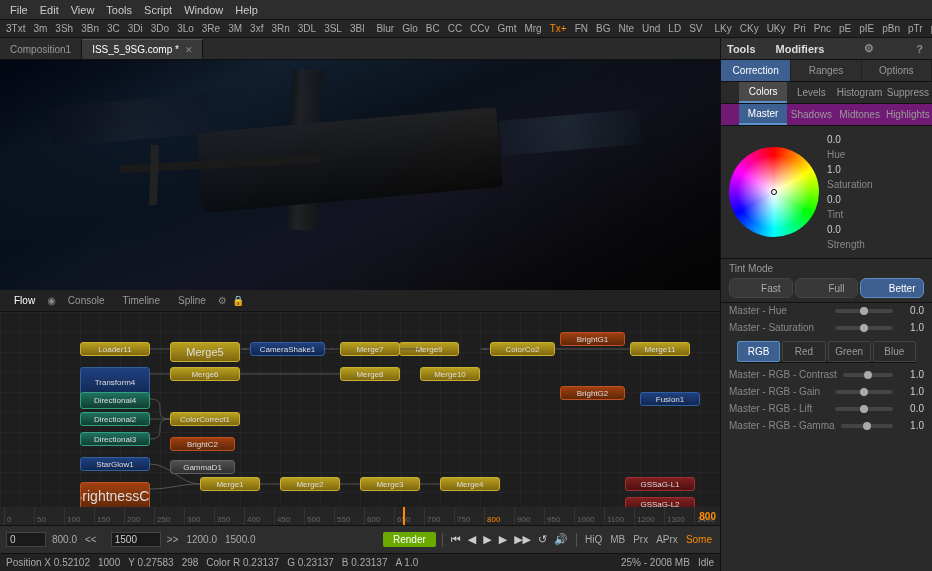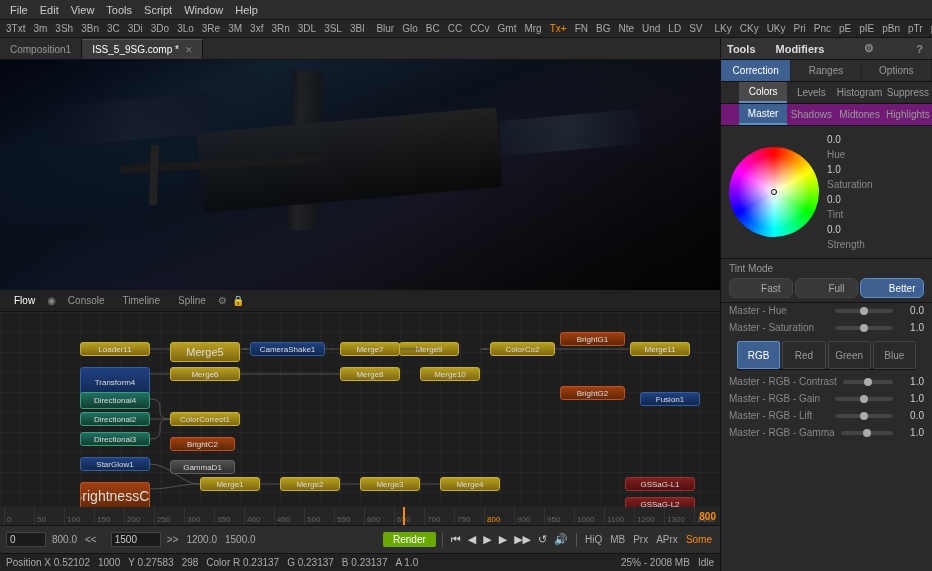--- a/index.html
+++ b/index.html
@@ -364,21 +364,21 @@
       cursor: pointer;
       border: 1px solid #444;
       border-radius: 6px;
       padding-left: 20px;
     }
     .tint-btn.active { background: #3d6090; color: #fff; border-color: #5a8fc8; }
 
     
     .channel-tabs {
       display: flex;
-      height: 29px;
+      height: 22px;
       background: #2a2a2a;
       border-bottom: 1px solid #111;
       margin: 0 8px;
       gap: 2px;
       justify-content: flex-end;
     }
     .ch-tab {
       flex: 1;
       display: flex;
       align-items: center;

